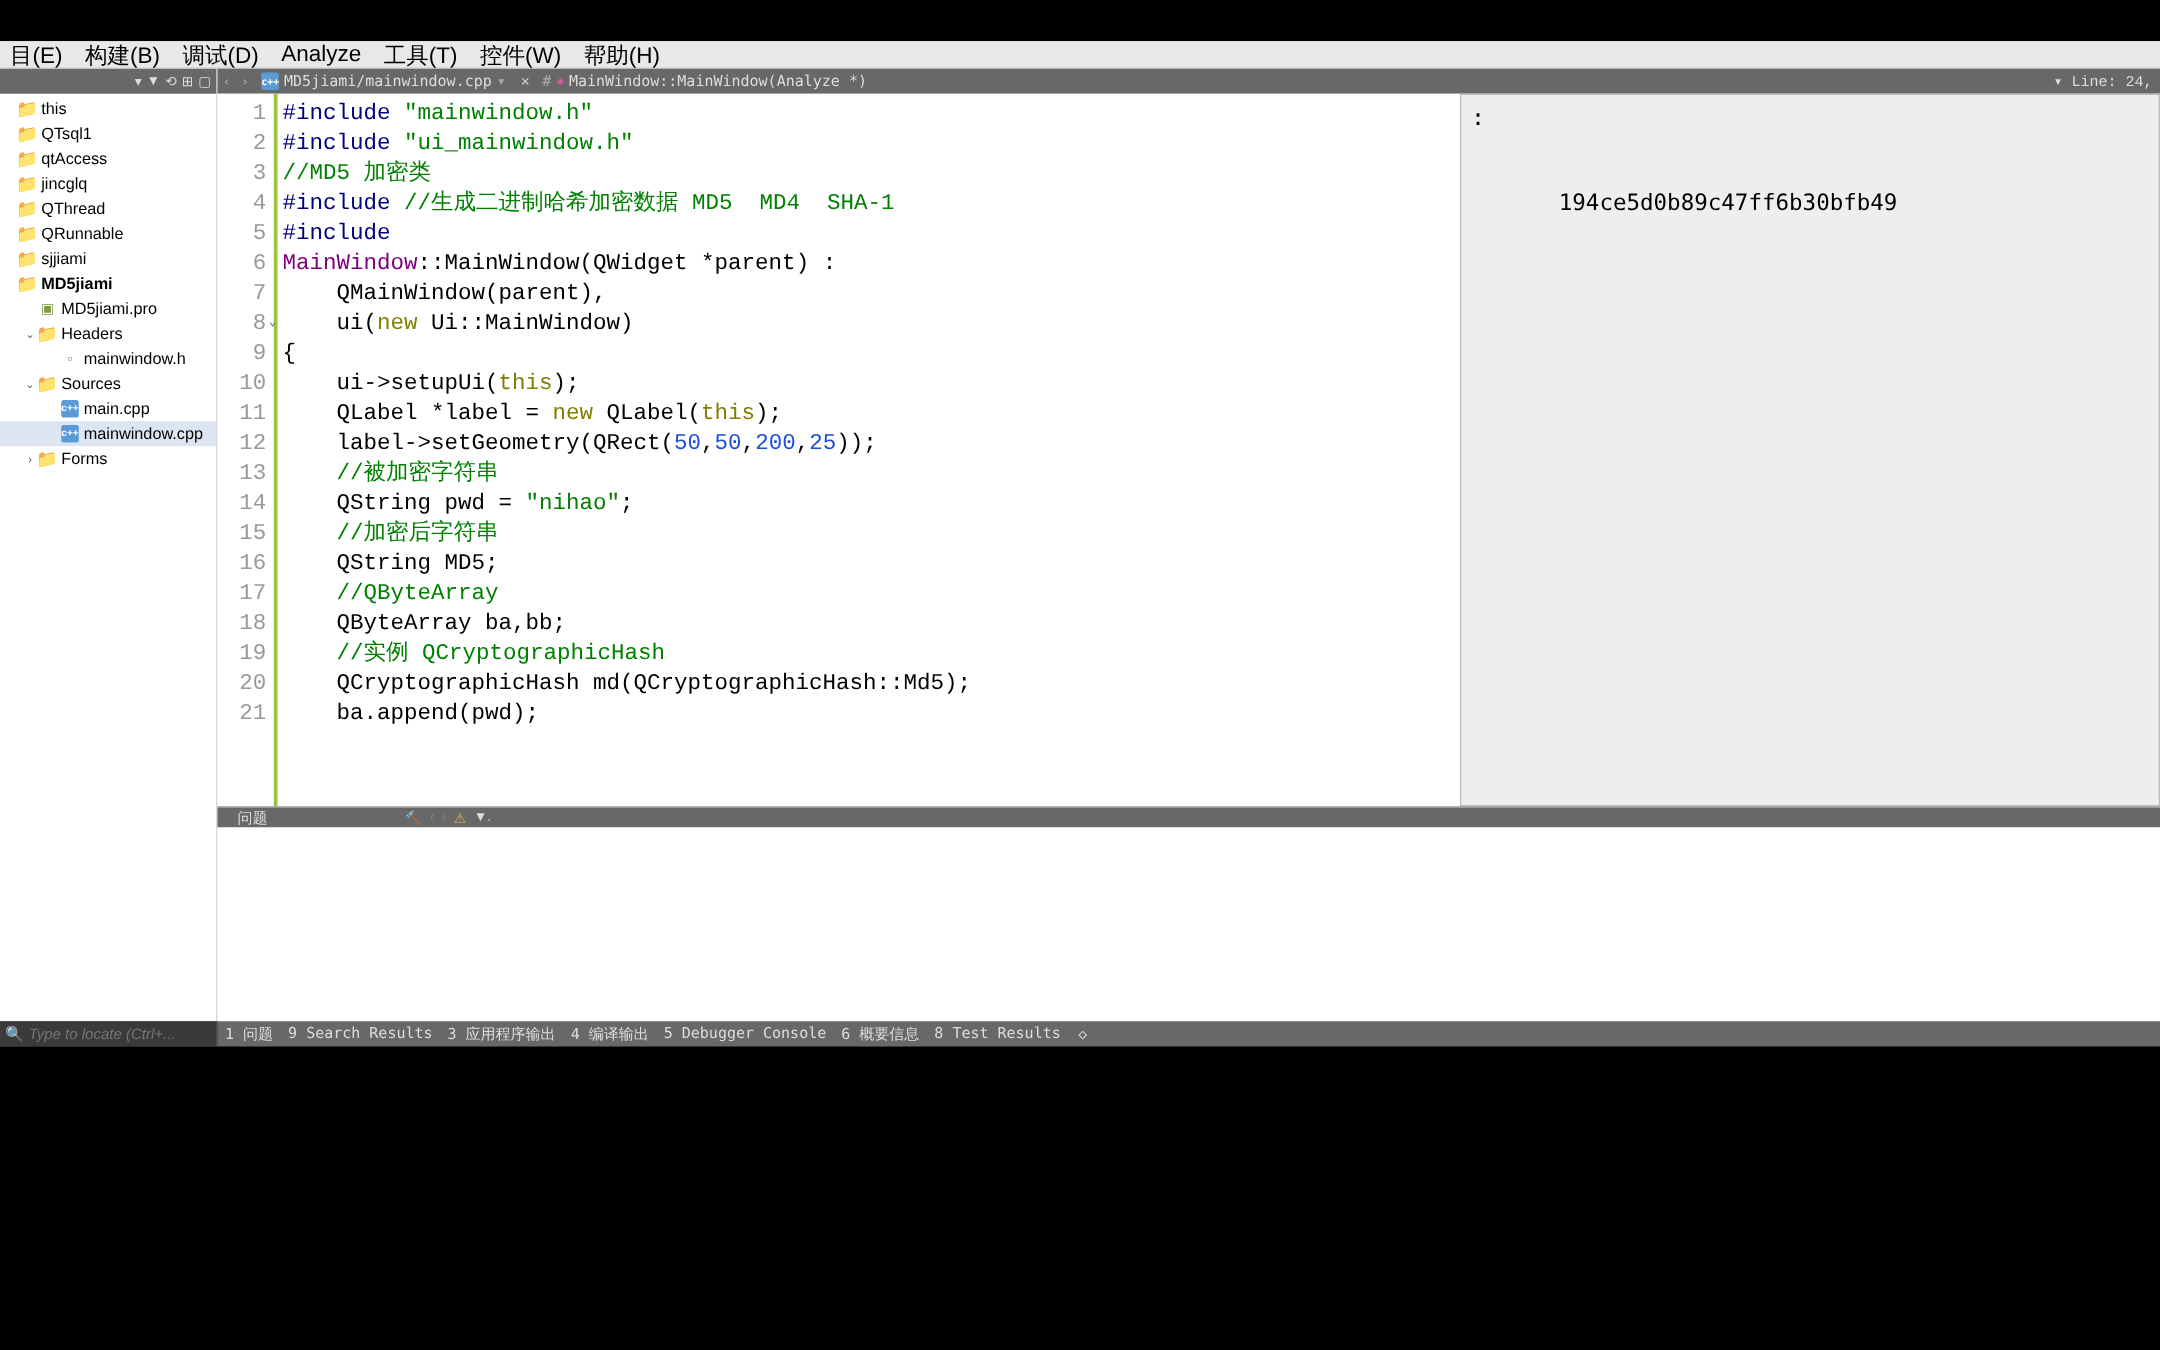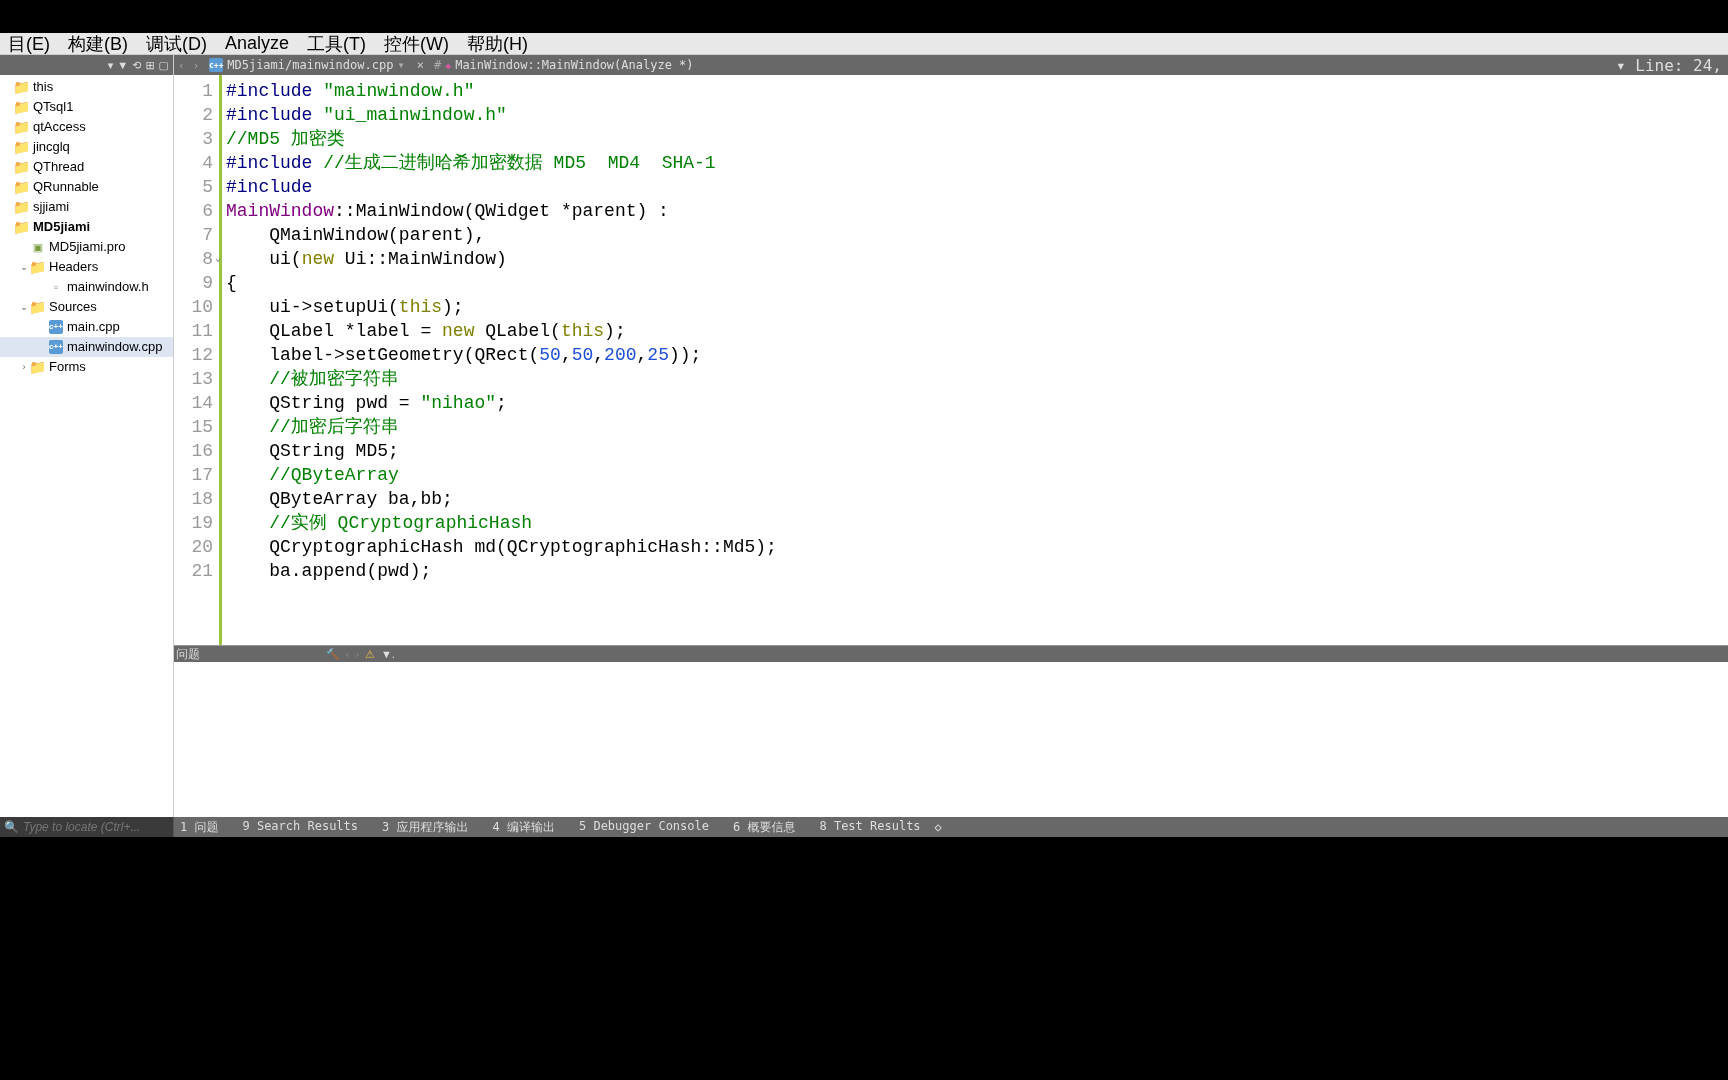--- a/index.html
+++ b/index.html
@@ -24,46 +24,46 @@
 .indent-0 { padding-left: 2px; }
 .indent-1 { padding-left: 18px; }
 .indent-2 { padding-left: 36px; }
 .editor-area { flex: 1; display: flex; flex-direction: column; }
 .editor-tabbar { height: 20px; background: #686868; display: flex; align-items: center; font-size: 12px; color: #ddd; font-family: Consolas, monospace; }
 .nav-arrow { padding: 0 4px; color: #aaa; font-size: 11px; }
 .tab-filepath { display: flex; align-items: center; gap: 4px; padding: 0 6px; }
 .tab-close { padding: 0 6px; color: #ccc; }
 .tab-sep { color: #aaa; padding: 0 4px; }
 .crumb-icon { color: #cc5b9b; font-size: 10px; }
-.tab-right { margin-left: auto; padding-right: 6px; font-size: 16px; }
+.tab-right { margin-left: auto; padding-right: 6px; font-size: 12px; font-family: Liberation Mono, monospace; }
 .editor-split { flex: 1; display: flex; }
 .code-editor { flex: 1; display: flex; font-family: Consolas, "Courier New", monospace; font-size: 18px; background: #fff; overflow: hidden; }
 .gutter { width: 48px; background: #fff; text-align: right; color: #999; padding-top: 4px; border-right: 3px solid #9bc53d; }
 .gutter .ln { padding-right: 6px; line-height: 24px; position: relative; }
 .gutter .fold { position: absolute; right: -2px; font-size: 10px; color: #666; }
 .code { flex: 1; padding: 4px 0 0 4px; white-space: pre; line-height: 24px; }
 .kw { color: #808000; }
 .pre { color: #000080; }
 .str { color: #008000; }
 .inc { color: #008000; }
 .com { color: #008000; }
 .typ { color: #800080; }
 .num { color: #1d4ed8; }
 .app-window { width: 560px; background: #eeeeee; border: 1px solid #bbb; padding: 8px; display: flex; flex-direction: column; font-family: Consolas, monospace; font-size: 18px; }
 .app-titlebar { height: 8px; }
 .app-content { padding: 60px 0 0 70px; }
 .bottom-panel { height: 192px; border-top: 1px solid #999; }
-.bottom-tabbar { height: 16px; background: #686868; display: flex; align-items: center; color: #ddd; font-size: 12px; padding-left: 2px; gap: 16px; }
+.bottom-tabbar { height: 16px; background: #686868; display: flex; align-items: center; color: #ddd; font-size: 12px; padding-left: 16px; gap: 0; }
 .bottom-icons { display: flex; gap: 6px; margin-left: 110px; }
 .bottom-icons span { font-size: 11px; }
 .bottom-content { background: #fff; height: calc(100% - 16px); }
 .statusbar { height: 20px; background: #686868; display: flex; align-items: center; color: #ddd; font-size: 12px; font-family: Consolas, monospace; position: absolute; bottom: 243px; left: 0; right: 0; }
 .locator { width: 174px; background: #3a3a3a; height: 100%; display: flex; align-items: center; padding-left: 4px; gap: 4px; border-right: 1px solid #555; }
 .locator input { background: transparent; border: none; color: #aaa; font-size: 12px; font-style: italic; outline: none; width: 140px; }
-.status-tabs { display: flex; gap: 12px; }
+.status-tabs { display: flex; gap: 0; }
 .status-tab { padding: 0 6px; }
 </style>
 </head>
 <body>
 
 <div class="black-top"></div>
 
 <div class="menubar">
   <div class="menu-item">目(E)</div>
   <div class="menu-item">构建(B)</div>
@@ -224,20 +224,26 @@
 <span class="com">    //被加密字符串</span>
     QString pwd = <span class="str">"nihao"</span>;
 <span class="com">    //加密后字符串</span>
     QString MD5;
 <span class="com">    //QByteArray</span>
     QByteArray ba,bb;
 <span class="com">    //实例 QCryptographicHash</span>
     QCryptographicHash md(QCryptographicHash::Md5);
     ba.append(pwd);</div>
       </div>
+      <div class="app-window">
+        <div class="app-titlebar">:</div>
+        <div class="app-content">
+          <span>194ce5d0b89c47ff6b30bfb49</span>
+        </div>
+      </div>
     </div>
 
     <div class="bottom-panel">
       <div class="bottom-tabbar">
         <span>问题</span>
         <div class="bottom-icons">
           <span>🔨</span>
           <span style="color:#888;">‹</span>
           <span style="color:#888;">›</span>
           <span style="color:#e8b64a;">⚠</span>

